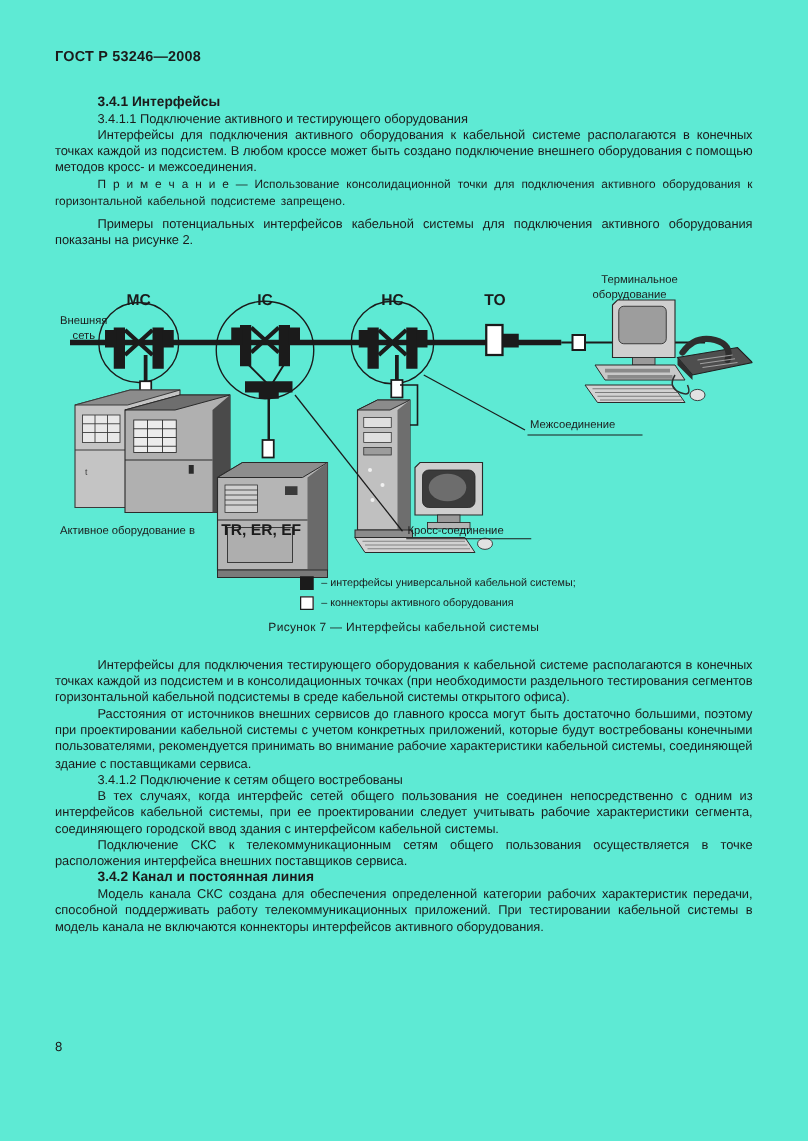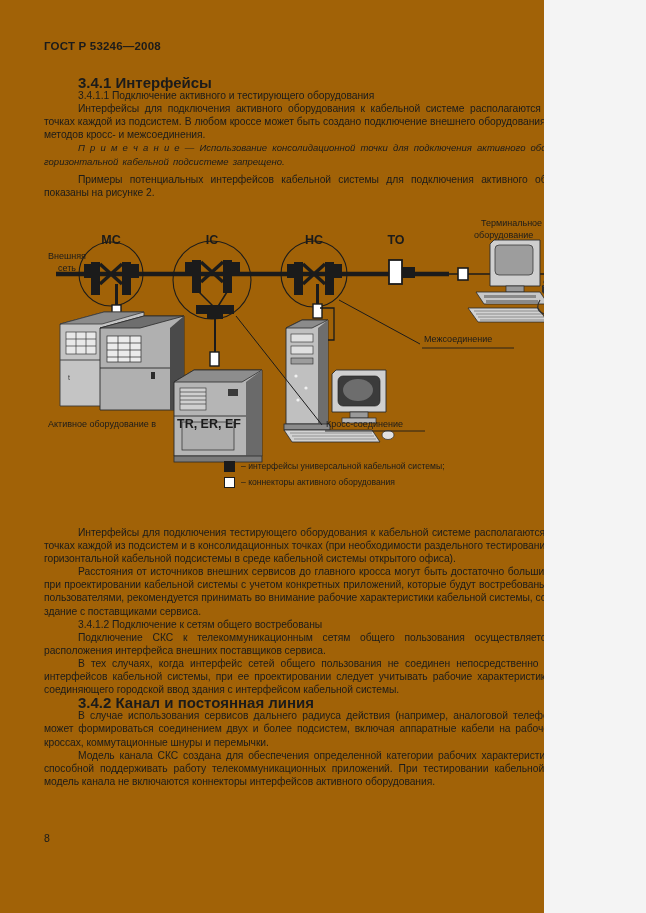--- a/index.html
+++ b/index.html
@@ -6,23 +6,23 @@
     margin: 0;
     padding: 0;
     background: #f4f4f4;
   }
   body {
     font-family: "Liberation Sans", sans-serif;
     color: #1b1b1b;
   }
   #page {
     position: relative;
-    width: 544px;
+    width: 646px;
     height: 913px;
-    background: #a16207;
+    background: #5eead4;
     overflow: hidden;
   }
   .hdr {
     position: absolute;
     left: 44px;
     top: 40px;
     font-size: 11.5px;
     font-weight: bold;
     letter-spacing: 0.2px;
   }
@@ -35,49 +35,48 @@
   p.t {
     margin: 0;
     font-size: 10.3px;
     line-height: 13.1px;
     text-align: justify;
     text-indent: 34px;
     letter-spacing: -0.05px;
   }
   p.sub {
     margin: 0;
-    font-size: 15px;
+    font-size: 11px;
     line-height: 13.1px;
     text-indent: 34px;
     font-weight: bold;
   }
   p.note {
     margin: 0;
     font-size: 9.5px;
     line-height: 13.1px;
     text-align: justify;
     text-indent: 34px;
     word-spacing: 1.6px;
-    font-style: italic;
   }
   .gap { height: 5px; }
 
   
   .figure {
     position: absolute;
     left: 44px;
     top: 212px;
     width: 558px;
     height: 310px;
   }
   .fig-svg { display: block; }
 
   .legend {
     position: absolute;
-    left: 224px;
+    left: 240px;
     top: 458px;
     font-size: 8.6px;
     line-height: 16px;
   }
   .legend .row {
     display: flex;
     align-items: center;
     gap: 6px;
     white-space: nowrap;
   }
@@ -326,27 +325,27 @@
     <div class="row">
       <span class="sw-filled"></span>
       <span>– интерфейсы универсальной кабельной системы;</span>
     </div>
     <div class="row">
       <span class="sw-open"></span>
       <span>– коннекторы активного оборудования</span>
     </div>
   </div>
 
+  <div class="fig-caption">Рисунок 7 — Интерфейсы кабельной системы</div>
 
   <div class="body2">
     <p class="t">Интерфейсы для подключения тестирующего оборудования к кабельной системе располагаются в конечных точках каждой из подсистем и в консолидационных точках (при необходимости раздельного тестирования сегментов горизонтальной кабельной подсистемы в среде кабельной системы открытого офиса).</p>
     <p class="t">Расстояния от источников внешних сервисов до главного кросса могут быть достаточно большими, поэтому при проектировании кабельной системы с учетом конкретных приложений, которые будут востребованы конечными пользователями, рекомендуется принимать во внимание рабочие характеристики кабельной системы, соединяющей здание с поставщиками сервиса.</p>
     <p class="t">3.4.1.2 Подключение к сетям общего востребованы</p>
+    <p class="t">В тех случаях, когда интерфейс сетей общего пользования не соединен непосредственно с одним из интерфейсов кабельной системы, при ее проектировании следует учитывать рабочие характеристики сегмента, соединяющего городской ввод здания с интерфейсом кабельной системы.</p>
     <p class="t">Подключение СКС к телекоммуникационным сетям общего пользования осуществляется в точке расположения интерфейса внешних поставщиков сервиса.</p>
-    <p class="t">В тех случаях, когда интерфейс сетей общего пользования не соединен непосредственно с одним из интерфейсов кабельной системы, при ее проектировании следует учитывать рабочие характеристики сегмента, соединяющего городской ввод здания с интерфейсом кабельной системы.</p>
     <p class="sub">3.4.2 Канал и постоянная линия</p>
-    <p class="t">В случае использования сервисов дальнего радиуса действия (например, аналоговой телефонии) канал может формироваться  соединением двух и более подсистем, включая аппаратные кабели на рабочем месте, в кроссах, коммутационные шнуры и перемычки.</p>
     <p class="t">Модель канала СКС создана для обеспечения определенной категории рабочих характеристик передачи, способной поддерживать работу телекоммуникационных приложений. При тестировании кабельной системы в модель канала не включаются коннекторы интерфейсов активного оборудования.</p>
   </div>
 
   <div class="pagenum">8</div>
 
 </div>
 
 </body></html>

